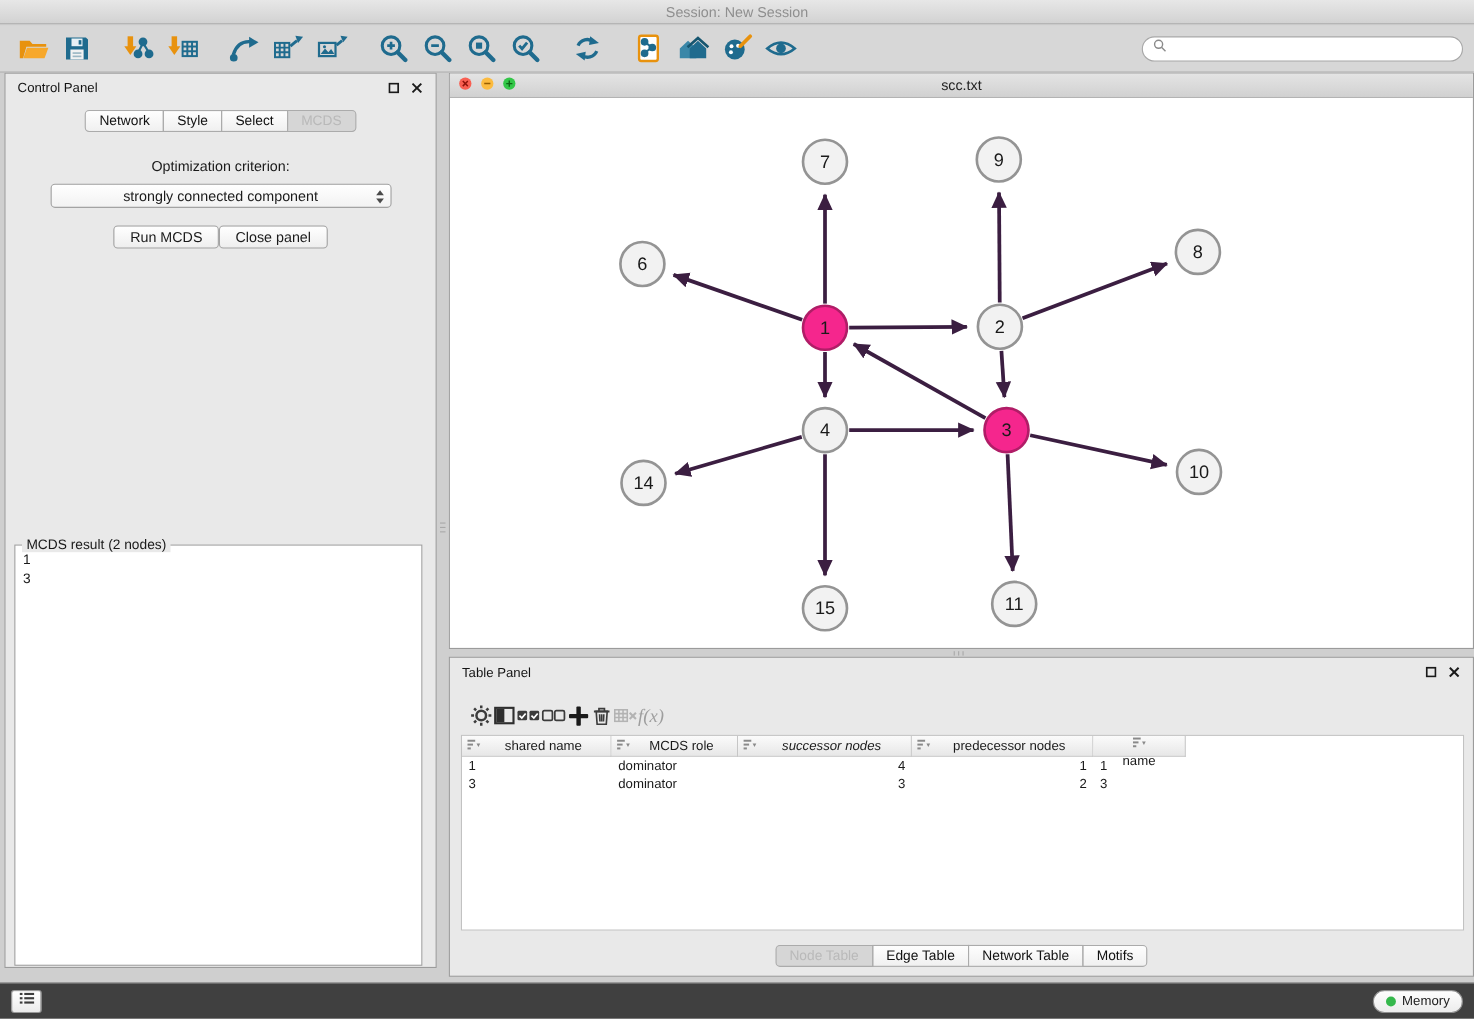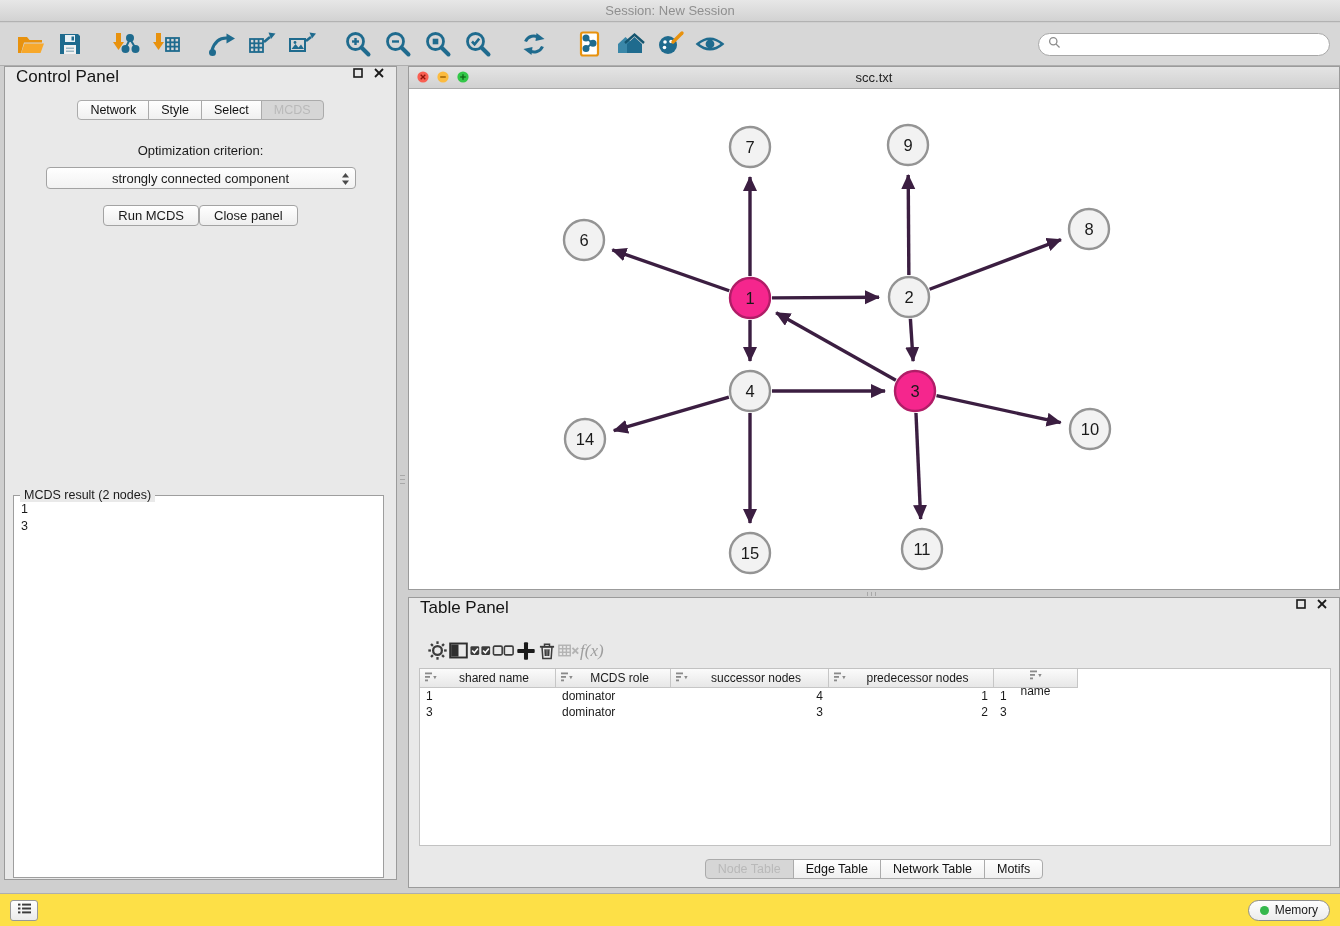--- a/index.html
+++ b/index.html
@@ -27,21 +27,21 @@
   .tspacer { width:16px; }
   .search-wrap {
     margin-left:auto; width:292px; height:23px; background:#fff;
     border:1px solid #a7a7a7; border-radius:12px;
     display:flex; align-items:center; gap:5px; padding:0 9px;
   }
   .search-wrap input { border:none; outline:none; background:transparent; flex:1; font-size:12px; font-family:inherit; }
 
   
   .panel { position:absolute; background:#e9e9e9; border:1px solid #9b9b9b; }
-  .panel-header { height:26px; display:flex; align-items:flex-start; padding:0 11px; font-size:17px; color:#141414; }
+  .panel-header { height:26px; display:flex; align-items:center; padding:0 11px; font-size:12px; color:#141414; }
   .panel-controls { margin-left:auto; display:flex; gap:9px; align-items:center; }
   .phbtn { display:flex; align-items:center; justify-content:center; width:12px; height:12px; cursor:default; }
 
   
   .seg-tabs { display:flex; justify-content:center; }
   .seg-tab {
     padding:2px 12px; font-size:12.5px; color:#111;
     background:linear-gradient(#fefefe,#f0f0f0); border:1px solid #ababab; margin-left:-1px;
     white-space:nowrap;
   }
@@ -97,21 +97,21 @@
     background:linear-gradient(#fbfbfb,#e7e7e7); border-right:1px solid #c6c6c6; border-bottom:1px solid #c6c6c6;
   }
   .th .lbl { flex:1; text-align:center; }
   .trow { display:flex; }
   .td { height:16px; display:flex; align-items:center; padding:0 6px; font-size:12px; overflow:hidden; }
   .tp-footer-tabs { position:absolute; left:0; right:0; bottom:8px; display:flex; justify-content:center; }
 
   
   .status-bar {
     position:absolute; left:0; top:893px; width:1340px; height:33px;
-    background:#fde047; border-top:1px solid #aeaeae;
+    background:#404040; border-top:1px solid #aeaeae;
     display:flex; align-items:center; padding:0 10px;
   }
   .list-btn {
     width:28px; height:21px; border:1px solid #999; border-radius:3px;
     background:linear-gradient(#ffffff,#ebebeb); display:flex; align-items:center; justify-content:center;
   }
   .memory-btn {
     margin-left:auto; height:21px; padding:0 11px; font-size:12px;
     border:1px solid #8f8f8f; border-radius:11px; background:linear-gradient(#fefefe,#ececec);
     display:flex; align-items:center; gap:6px;
@@ -560,21 +560,21 @@
           <span><svg width="13" height="12" viewBox="0 0 13 12">
               <g fill="#8a8a8a">
                 <rect x="1" y="1.5" width="7" height="1.8"></rect>
                 <rect x="1" y="5" width="5" height="1.8"></rect>
                 <rect x="1" y="8.5" width="3" height="1.8"></rect>
                 <polygon points="9.2,5 12.6,5 10.9,8.2"></polygon>
               </g>
             </svg></span>
           <span class="lbl">MCDS role</span>
         </div>
-        <div class="th" style="width: 158px;">
+        <div class="th" style="width: 158px; font-style: italic;">
           <span><svg width="13" height="12" viewBox="0 0 13 12">
               <g fill="#8a8a8a">
                 <rect x="1" y="1.5" width="7" height="1.8"></rect>
                 <rect x="1" y="5" width="5" height="1.8"></rect>
                 <rect x="1" y="8.5" width="3" height="1.8"></rect>
                 <polygon points="9.2,5 12.6,5 10.9,8.2"></polygon>
               </g>
             </svg></span>
           <span class="lbl">successor nodes</span>
         </div>

